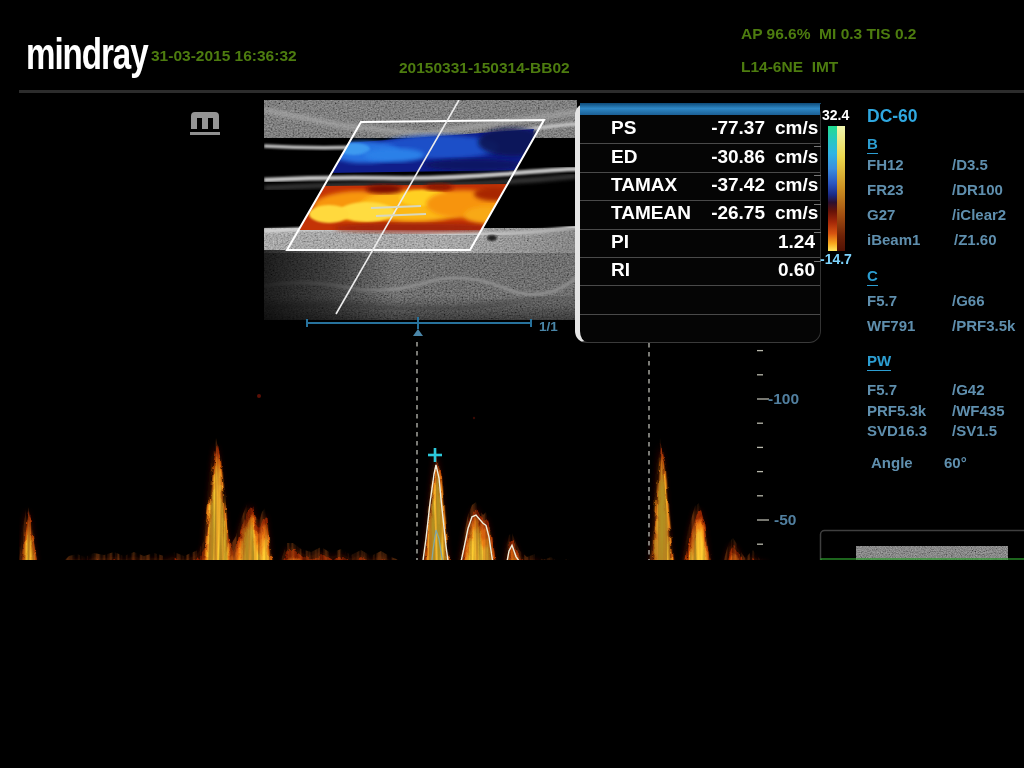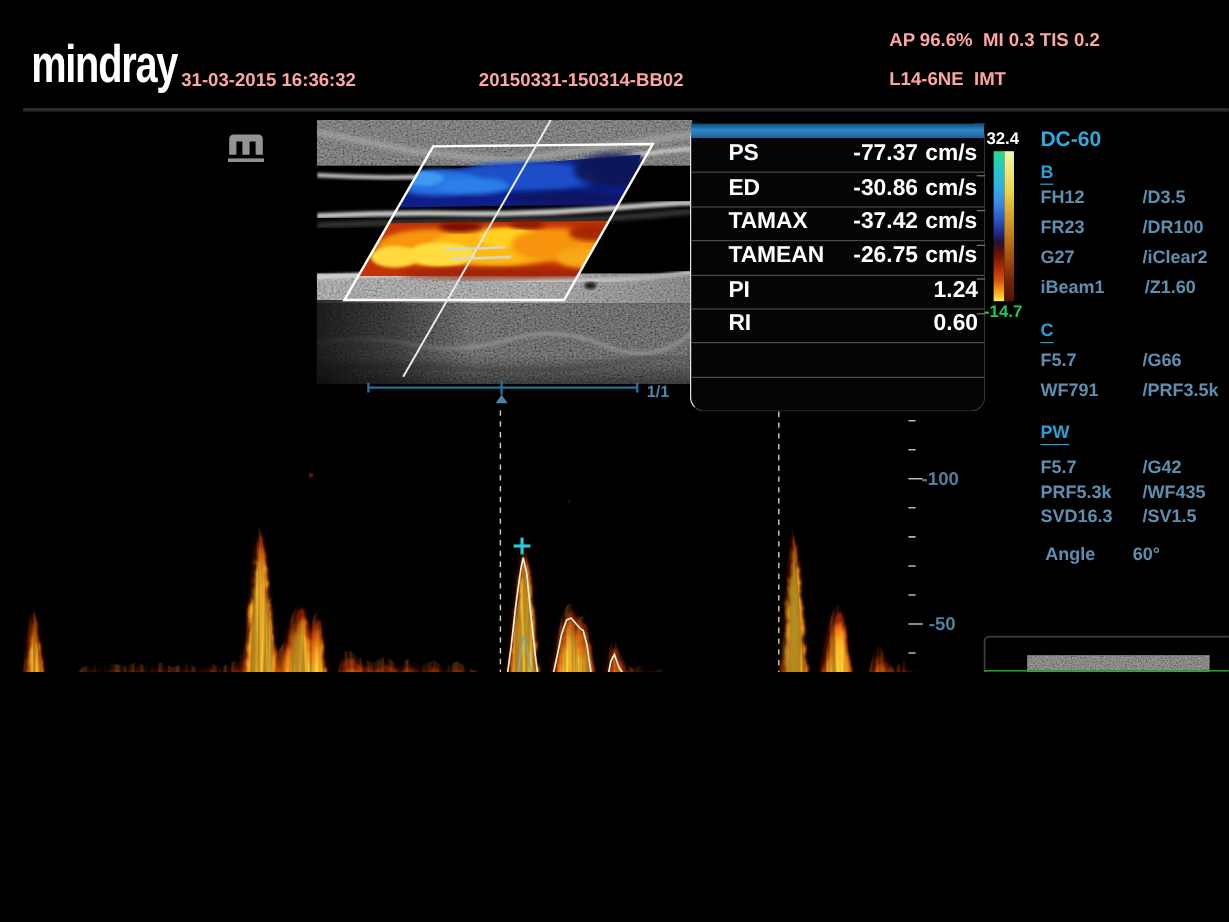--- a/index.html
+++ b/index.html
@@ -1,37 +1,37 @@
 <!DOCTYPE html>
 <html><head><meta charset="utf-8">
 <style>
 html,body{margin:0;padding:0;background:#000;}
 #scr{position:relative;width:1024px;height:560px;background:#000;overflow:hidden;
  font-family:"Liberation Sans",sans-serif;margin-left:19px;}
 .abs{position:absolute;}
-.hb{color:#fca5a5;font-weight:bold;font-size:15.5px;white-space:pre;}
+.hb{color:#4d7c0f;font-weight:bold;font-size:15.5px;white-space:pre;}
 #tbl{position:absolute;left:556px;top:103px;width:246px;height:240px;background:#050505;
- border-left:1px solid #e5e5e5;border-right:1px solid #333;border-bottom:1px solid #3a3a3a;box-sizing:border-box;border-radius:12px;}
+ border-left:5px solid #e5e5e5;border-right:1px solid #333;border-bottom:1px solid #3a3a3a;box-sizing:border-box;border-radius:12px;}
 #tbl .hd{position:absolute;left:0;top:0;width:100%;height:12px;
  background:linear-gradient(180deg,#0e4a78 0%,#2f88c6 45%,#1b5f95 100%);}
 .row{position:absolute;left:0;width:100%;height:28.4px;color:#fff;font-weight:bold;font-size:19px;}
 .row .lb{position:absolute;left:31px;top:50%;transform:translateY(-53%);}
 .row .nm{position:absolute;right:55px;top:50%;transform:translateY(-53%);}
 .row .nm2{position:absolute;right:5px;top:50%;transform:translateY(-53%);}
 .row .un{position:absolute;left:195px;top:50%;transform:translateY(-53%);}
 .sep{position:absolute;left:0;width:100%;height:1px;background:#4a4a4a;}
 .rp{position:absolute;color:#5f8fae;font-size:15px;font-weight:bold;white-space:pre;}
 .rh{position:absolute;color:#2c9ed2;font-size:15px;font-weight:bold;border-bottom:1.5px solid #2c9ed2;padding-bottom:1px;}
 </style></head><body>
 <div id="scr">
 
 <div class="abs" style="left:7px;top:29px;width:200px;">
  <span style="display:inline-block;color:#fff;font-weight:bold;font-size:48px;letter-spacing:-1.5px;transform:scale(0.69,0.92);transform-origin:0 0;">mindray</span>
 </div>
-<div class="abs hb" style="left:132px;top:59px;">31-03-2015 16:36:32</div>
+<div class="abs hb" style="left:132px;top:47px;">31-03-2015 16:36:32</div>
 <div class="abs hb" style="left:380px;top:59px;">20150331-150314-BB02</div>
 <div class="abs hb" style="left:722px;top:25px;">AP 96.6%  MI 0.3 TIS 0.2</div>
 <div class="abs hb" style="left:722px;top:58px;">L14-6NE  IMT</div>
 <div class="abs" style="left:0;top:90px;width:1024px;height:3px;background:#2c2c2c;"></div>
 
 <svg class="abs" style="left:170px;top:108px;" width="36" height="32" viewBox="0 0 36 32">
 <path d="M2 21 V8 Q2 4 6 4 H26 Q30 4 30 8 V21 H24 V10 H19 V21 H13 V10 H8 V21 Z" fill="#949494"></path>
 <rect x="1" y="24" width="30" height="3" fill="#909090"></rect>
 </svg>
 
@@ -178,21 +178,21 @@
 <div class="sep" style="top:182.4px;"></div>
 <div class="sep" style="top:210.8px;"></div>
 </div>
 
 <div class="abs" style="left:809px;top:126px;width:9px;height:125px;background:linear-gradient(180deg,
  #22dc8e 0%,#25c8c0 11%,#2fb4e4 22%,#3a8ee0 34%,#2a55c0 46%,#1a2a86 55%,#2a1030 61%,#641208 68%,
  #a42808 77%,#d85410 86%,#f8a81e 94%,#ffe85c 100%);"></div>
 <div class="abs" style="left:818px;top:126px;width:8px;height:125px;background:linear-gradient(180deg,
  #f0f6b0 0%,#ecd84e 25%,#cc9022 50%,#a04c10 72%,#6e2207 88%,#521204 100%);"></div>
 <div class="abs" style="left:803px;top:107px;color:#fff;font-weight:bold;font-size:14px;">32.4</div>
-<div class="abs" style="left:801px;top:251px;color:#22c55e;font-weight:bold;font-size:14px;">-14.7</div>
+<div class="abs" style="left:801px;top:251px;color:#7dd3fc;font-weight:bold;font-size:14px;">-14.7</div>
 
 <div class="abs" style="left:795px;top:146px;width:7px;height:1px;background:#777;"></div>
 <div class="abs" style="left:795px;top:175px;width:7px;height:1px;background:#777;"></div>
 <div class="abs" style="left:795px;top:204px;width:7px;height:1px;background:#777;"></div>
 <div class="abs" style="left:795px;top:232px;width:7px;height:1px;background:#777;"></div>
 <div class="abs" style="left:795px;top:261px;width:7px;height:1px;background:#777;"></div>
 <div class="abs" style="left:848px;top:106px;color:#2fa8e0;font-size:17.5px;font-weight:bold;">DC-60</div>
 <div class="rh" style="left:848px;top:135px;">B</div>
 <div class="rp" style="left:848px;top:156px;">FH12</div>
 <div class="rp" style="left:933px;top:156px;">/D3.5</div>

